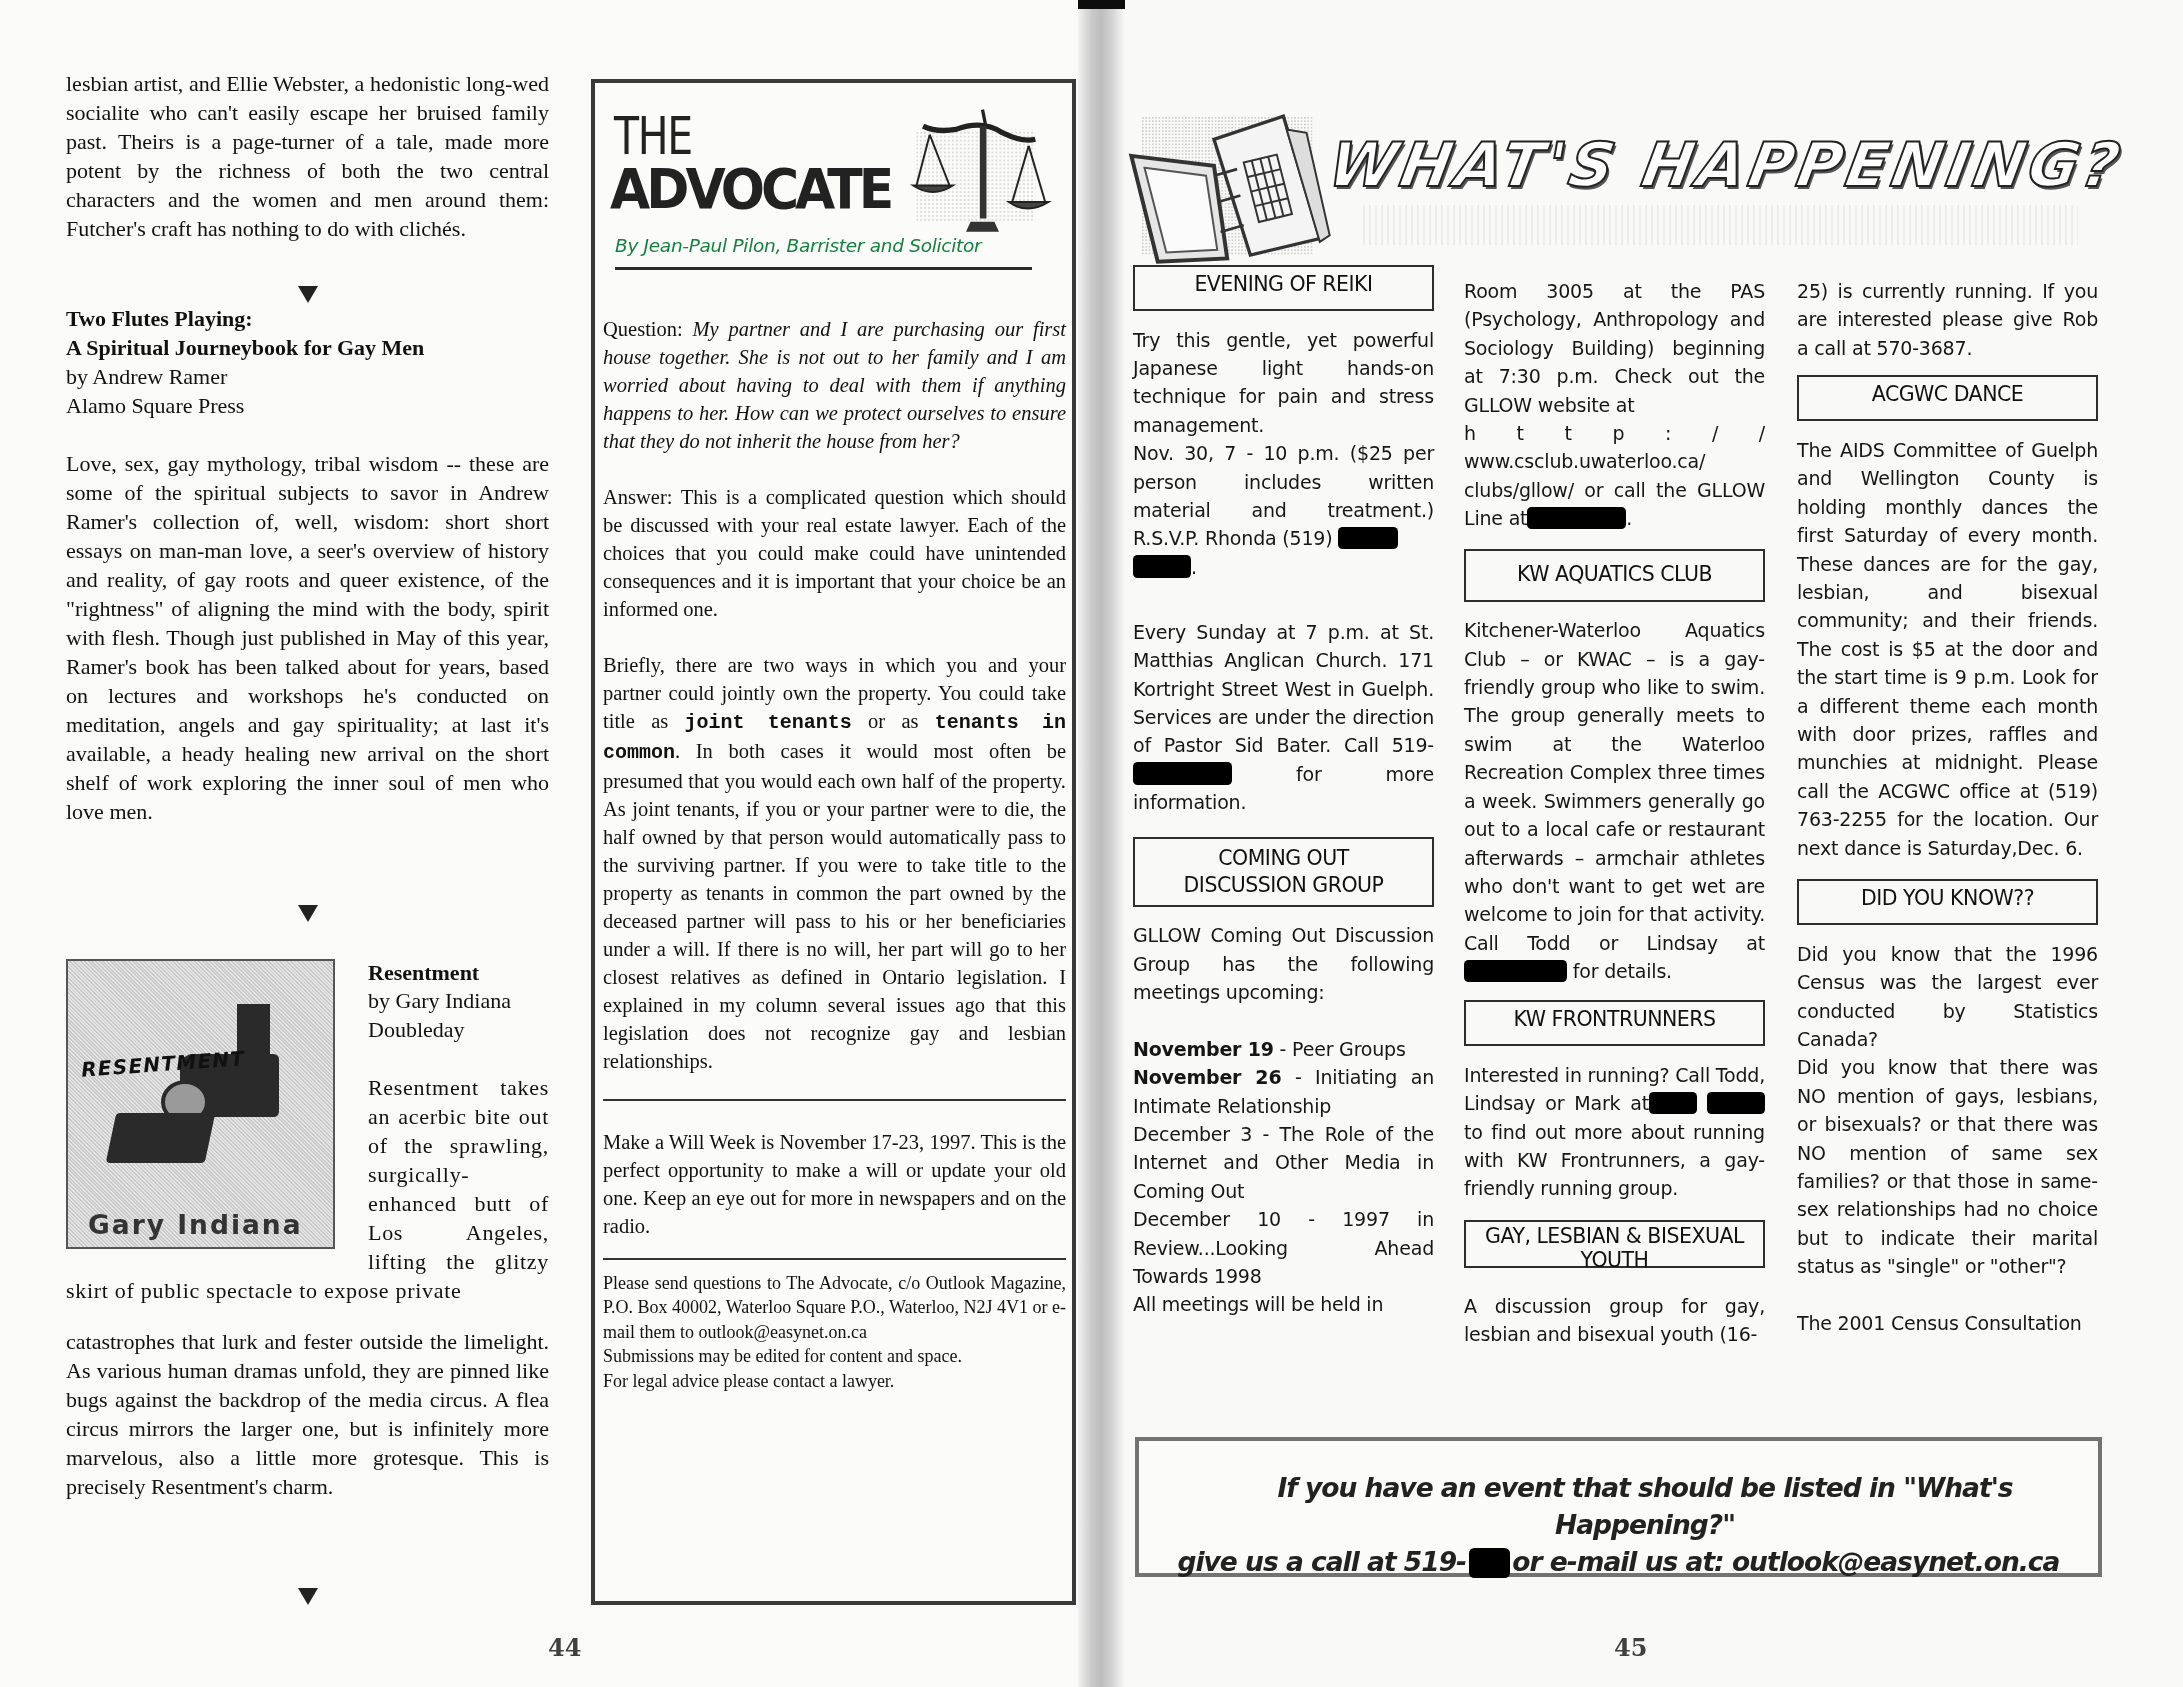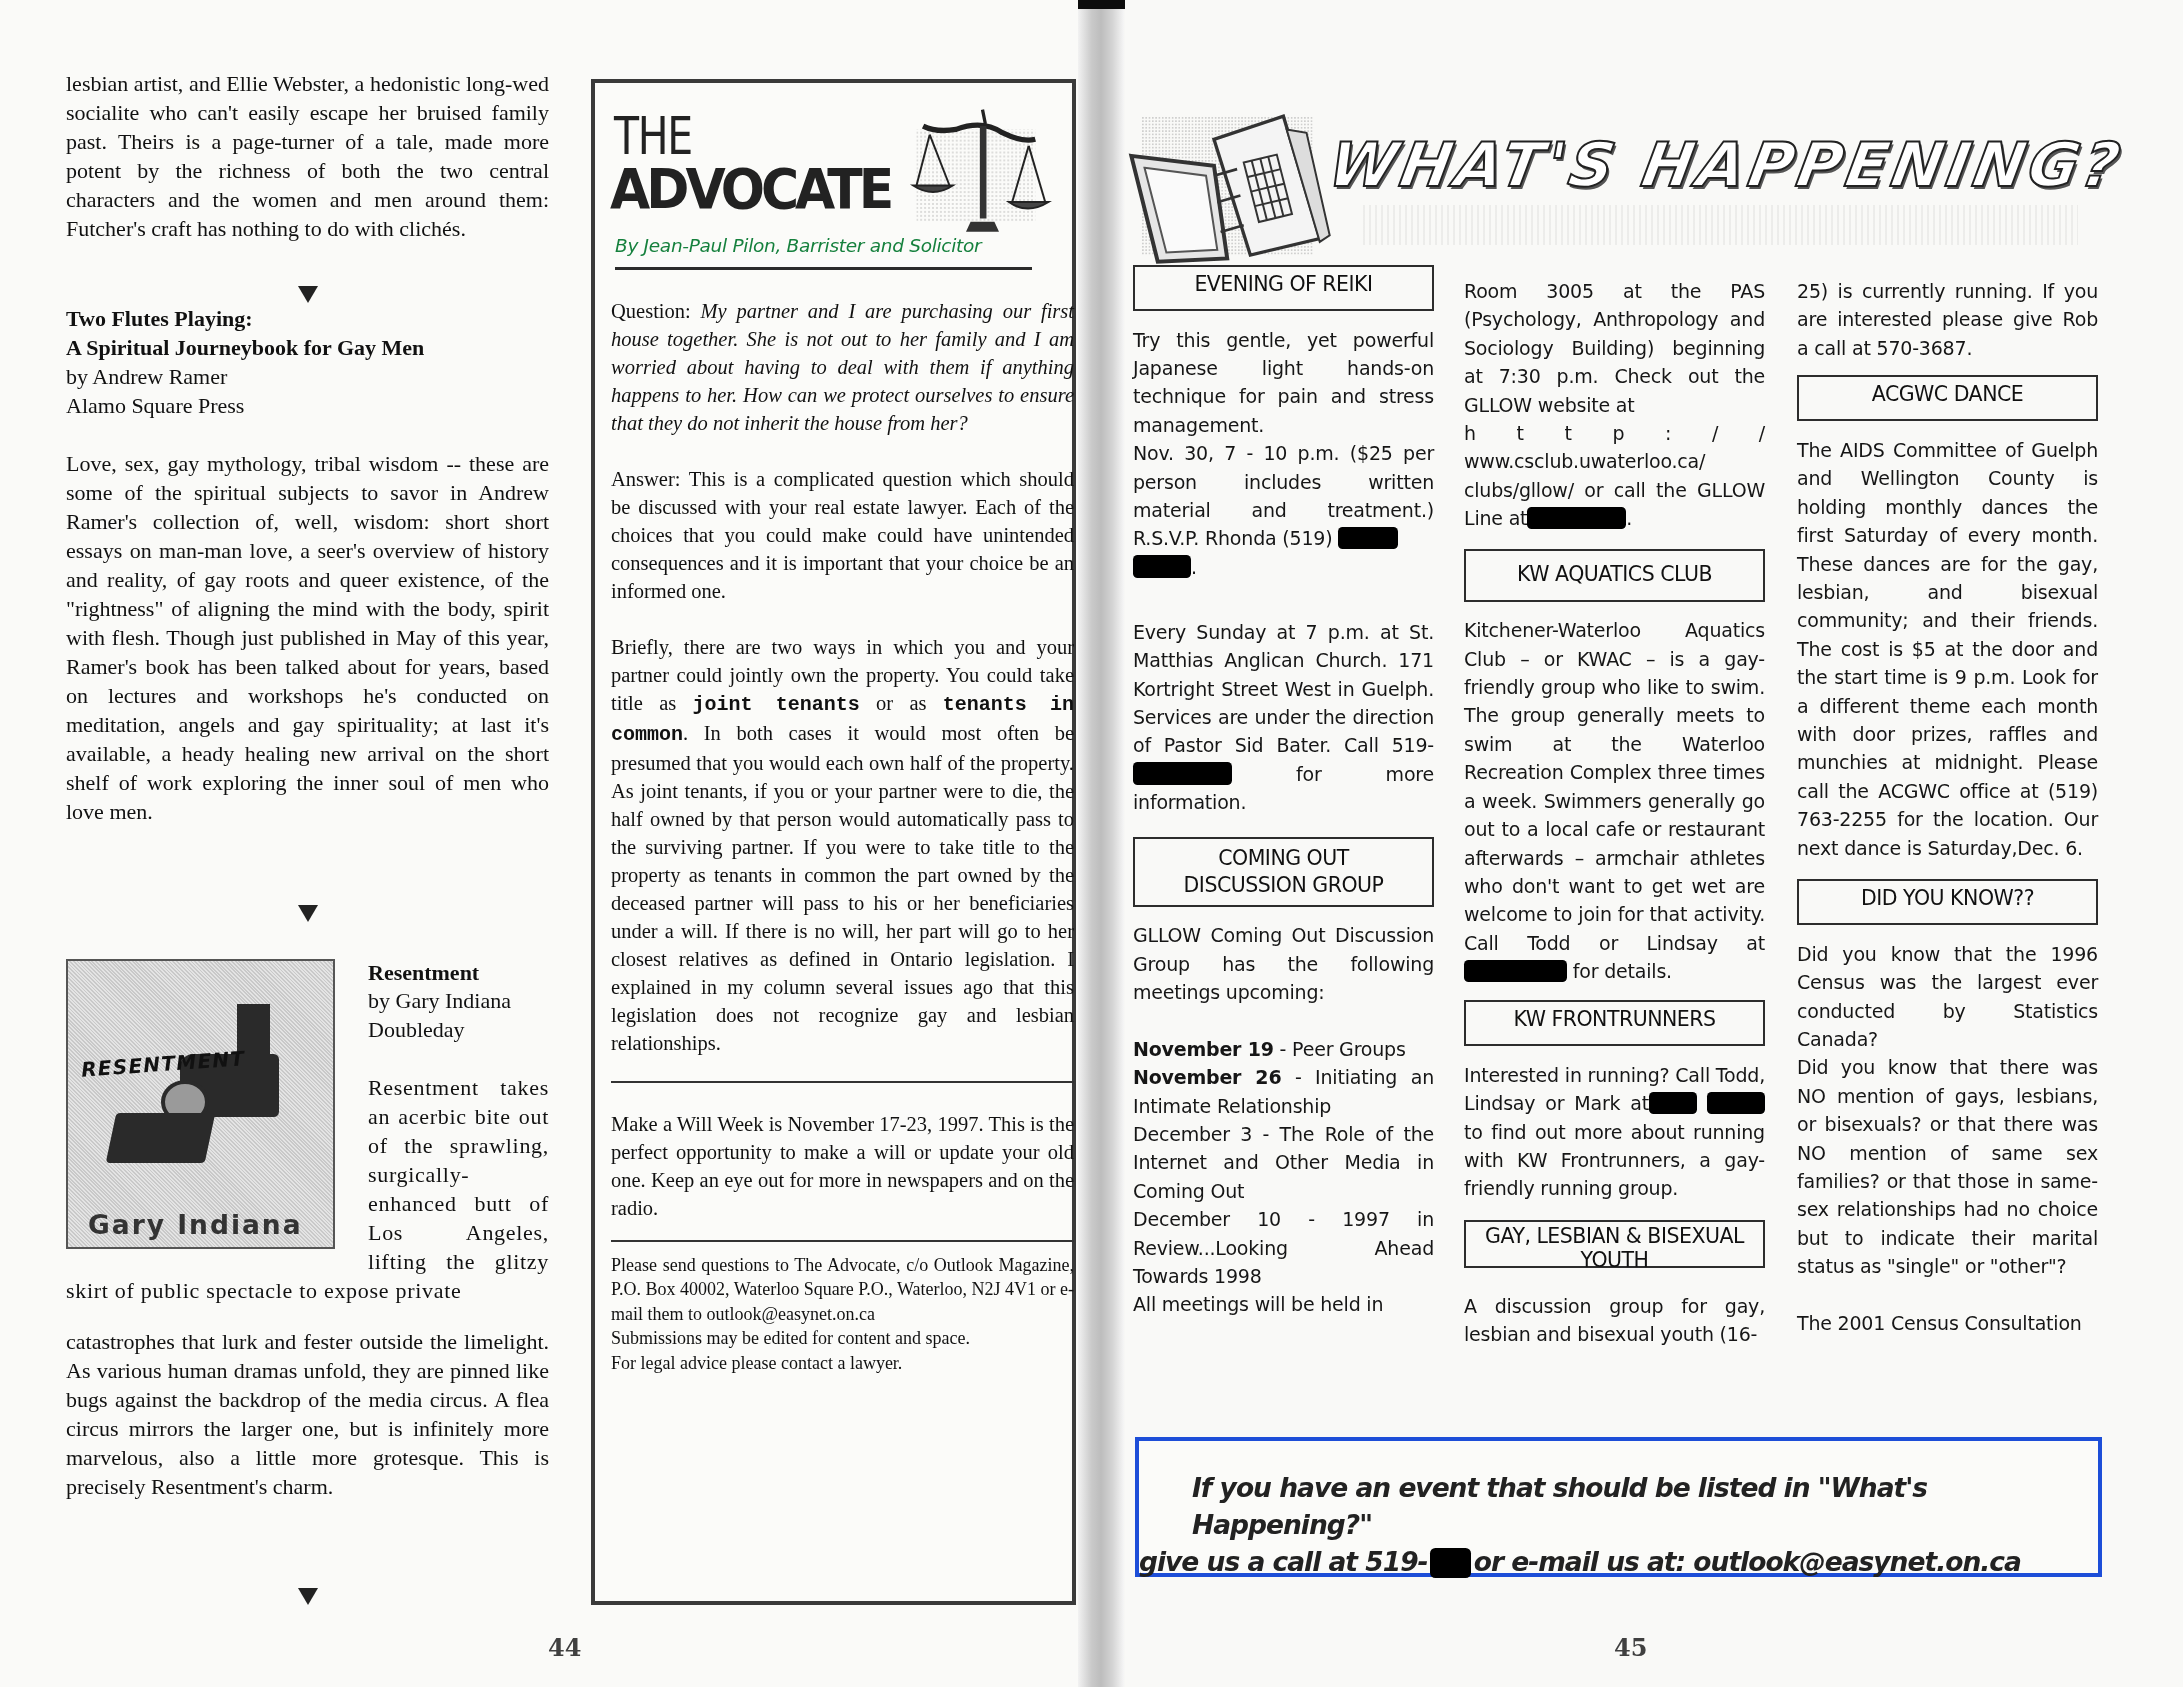--- a/index.html
+++ b/index.html
@@ -45,21 +45,21 @@
     position: absolute; left: 591px; top: 79px; width: 485px; height: 1526px; box-sizing: border-box;
     border: 4.6px solid #3a3a3a; background: #fbfbf9;
     font-family: "Liberation Serif", serif; font-size: 20.5px; line-height: 28px;
   }
   .adv-head { position: relative; height: 180px; }
   .adv-the { position: absolute; left: 19px; top: 28px; font-family: "DejaVu Sans", sans-serif; font-size: 41px; line-height: 41px; letter-spacing: -1.3px; color: #222; transform: scaleY(1.25); transform-origin: top left; }
   .adv-name { position: absolute; left: 15px; top: 79px; font-family: "DejaVu Sans", sans-serif; font-weight: bold; font-size: 52px; line-height: 52px; letter-spacing: -4px; color: #222; transform: scaleY(1.05); transform-origin: top left; }
   .scales { position: absolute; left: 308px; top: 20px; width: 159px; height: 132px; }
   .adv-byline { position: absolute; left: 20px; top: 149px; font-family: "DejaVu Sans", sans-serif; font-style: italic; font-size: 18.5px; color: #15803d; letter-spacing: -0.3px; }
   .adv-rule { position: absolute; left: 20px; top: 184px; width: 417px; height: 2.6px; background: #2b2b2b; }
-  .adv-body { position: absolute; left: 8px; top: 214px; width: 463px; text-align: justify; margin-left: 8px; }
+  .adv-body { position: absolute; left: 8px; top: 232px; width: 463px; text-align: justify; }
   .adv-body p { margin: 0 0 28px 0; }
   .adv-body em { font-style: italic; }
   .adv-body b { font-family: "Liberation Mono", "DejaVu Sans Mono", monospace; font-weight: bold; font-size: 20px; }
   .adv-rule2 { height: 2px; background: #333; margin: -4px 0 26.5px 0; }
   .adv-rule3 { height: 2px; background: #333; margin: -9.3px 0 10.6px 0; }
   .adv-contact { font-size: 18px; line-height: 24.5px; text-align: justify; }
   .adv-contact p { margin: 0; }
 
   
   .wh-graphic { position: absolute; left: 1128px; top: 103px; width: 205px; height: 162px; }
@@ -81,23 +81,23 @@
     padding: 5.3px 2.6px; margin: 0 0 14.6px 0; color: #111;
   }
   .box-head.one { height: 46px; padding-top: 4px; }
   .box-head.two { height: 70px; padding-top: 6.6px; }
   .redact { display: inline-block; background: #000; border-radius: 4.6px; height: 22.5px; vertical-align: -4px; }
   .gap { height: 28.4px; }
   .strong { font-weight: bold; }
 
   .banner {
     position: absolute; left: 1135px; top: 1437px; width: 967px; height: 140px; box-sizing: border-box;
-    border: 4px solid #1d4ed8; background: #fbfbf9;
+    border: 4px solid #737373; background: #fbfbf9;
     font-family: "DejaVu Sans", sans-serif; font-weight: bold; font-style: italic; font-size: 26.5px; line-height: 37px; color: #222;
-    padding-top: 28px; letter-spacing: -1px;
+    text-align: center; padding-top: 28px; letter-spacing: -1px;
   }
   .banner .l1 { padding-left: 53px; }
   .banner .redact { height: 30px; width: 41px; vertical-align: -6.6px; border-radius: 5.3px; margin: 0 2.6px; }
 
   .pagenum { position: absolute; top: 1633px; font-family: "DejaVu Serif", serif; font-weight: bold; font-size: 24px; color: #404040; }
   .pn-left { left: 548px; }
   .pn-right { left: 1614px; }
 </style>
 </head>
 <body>

